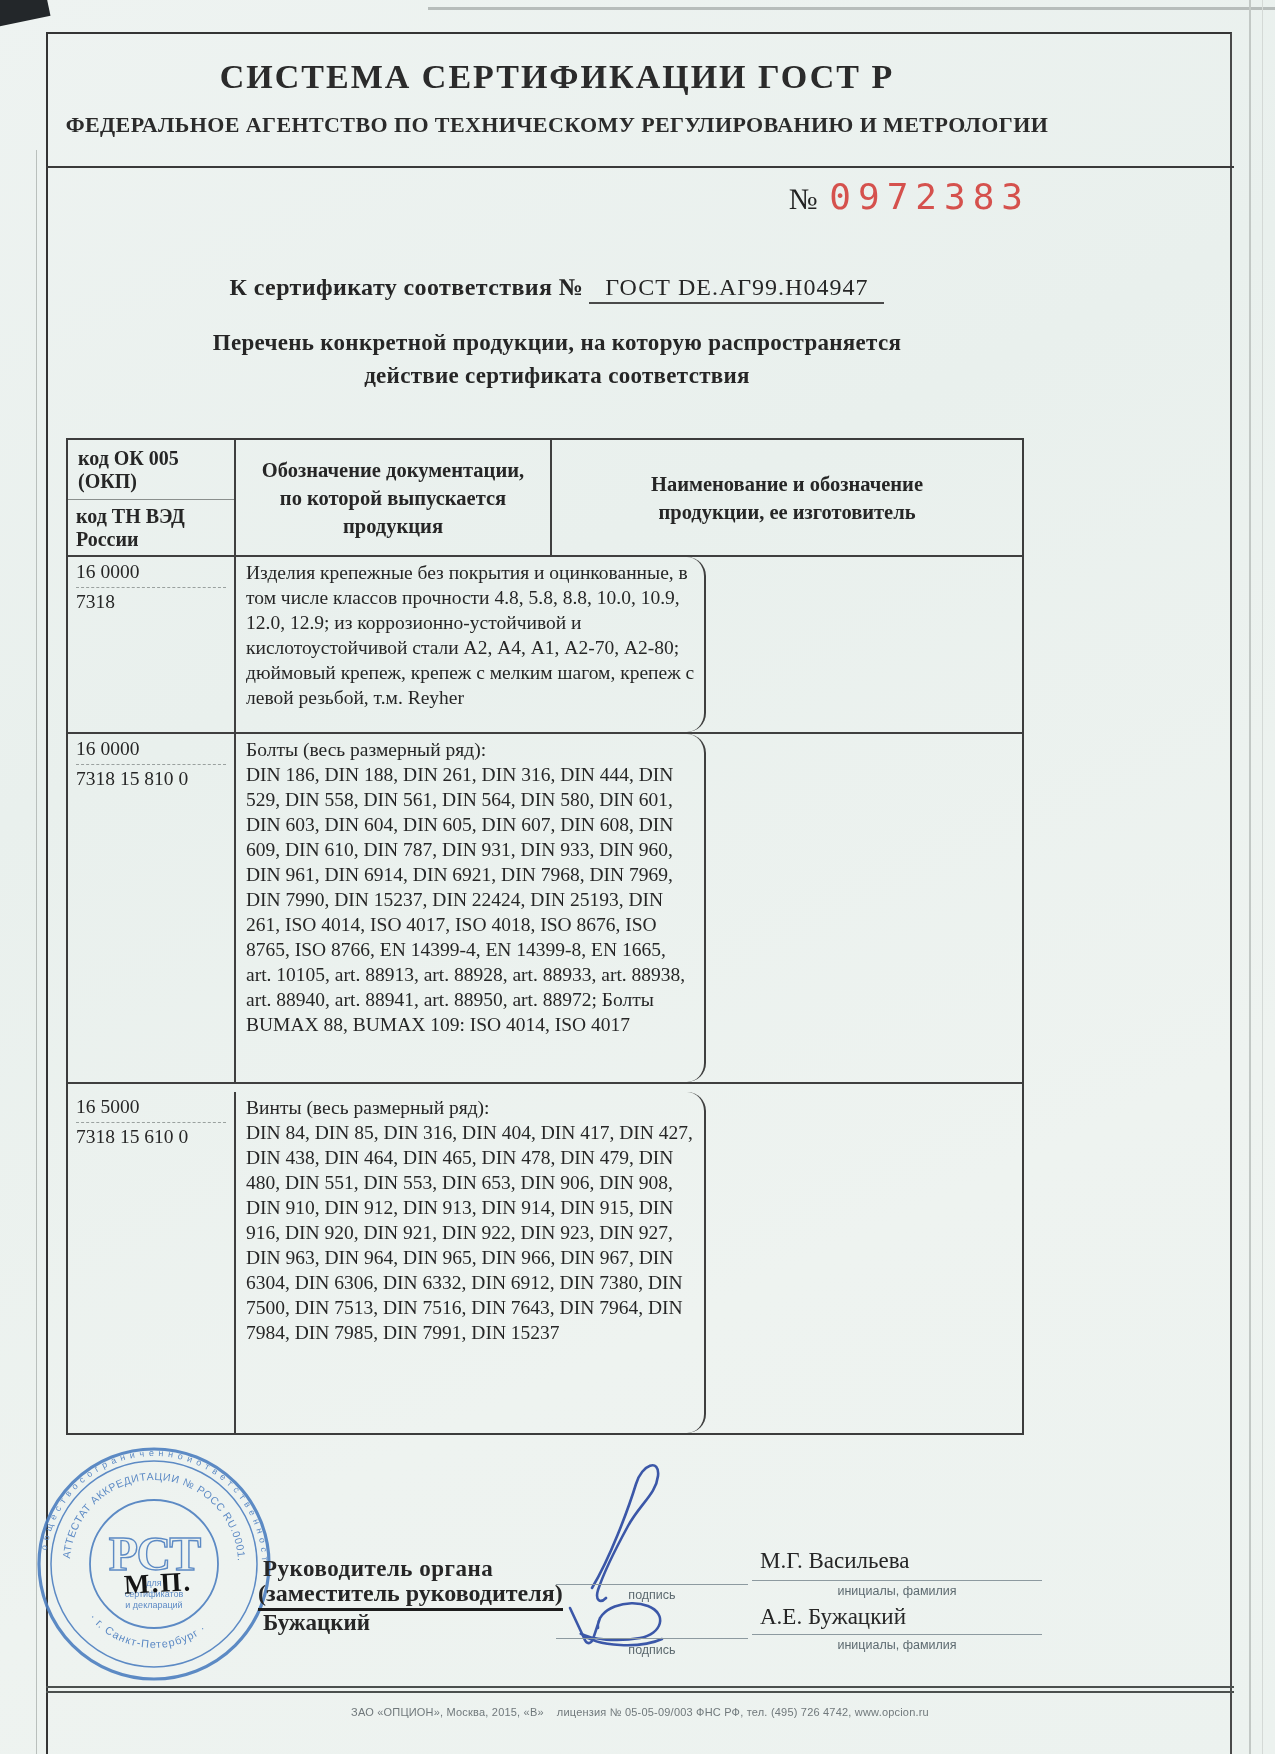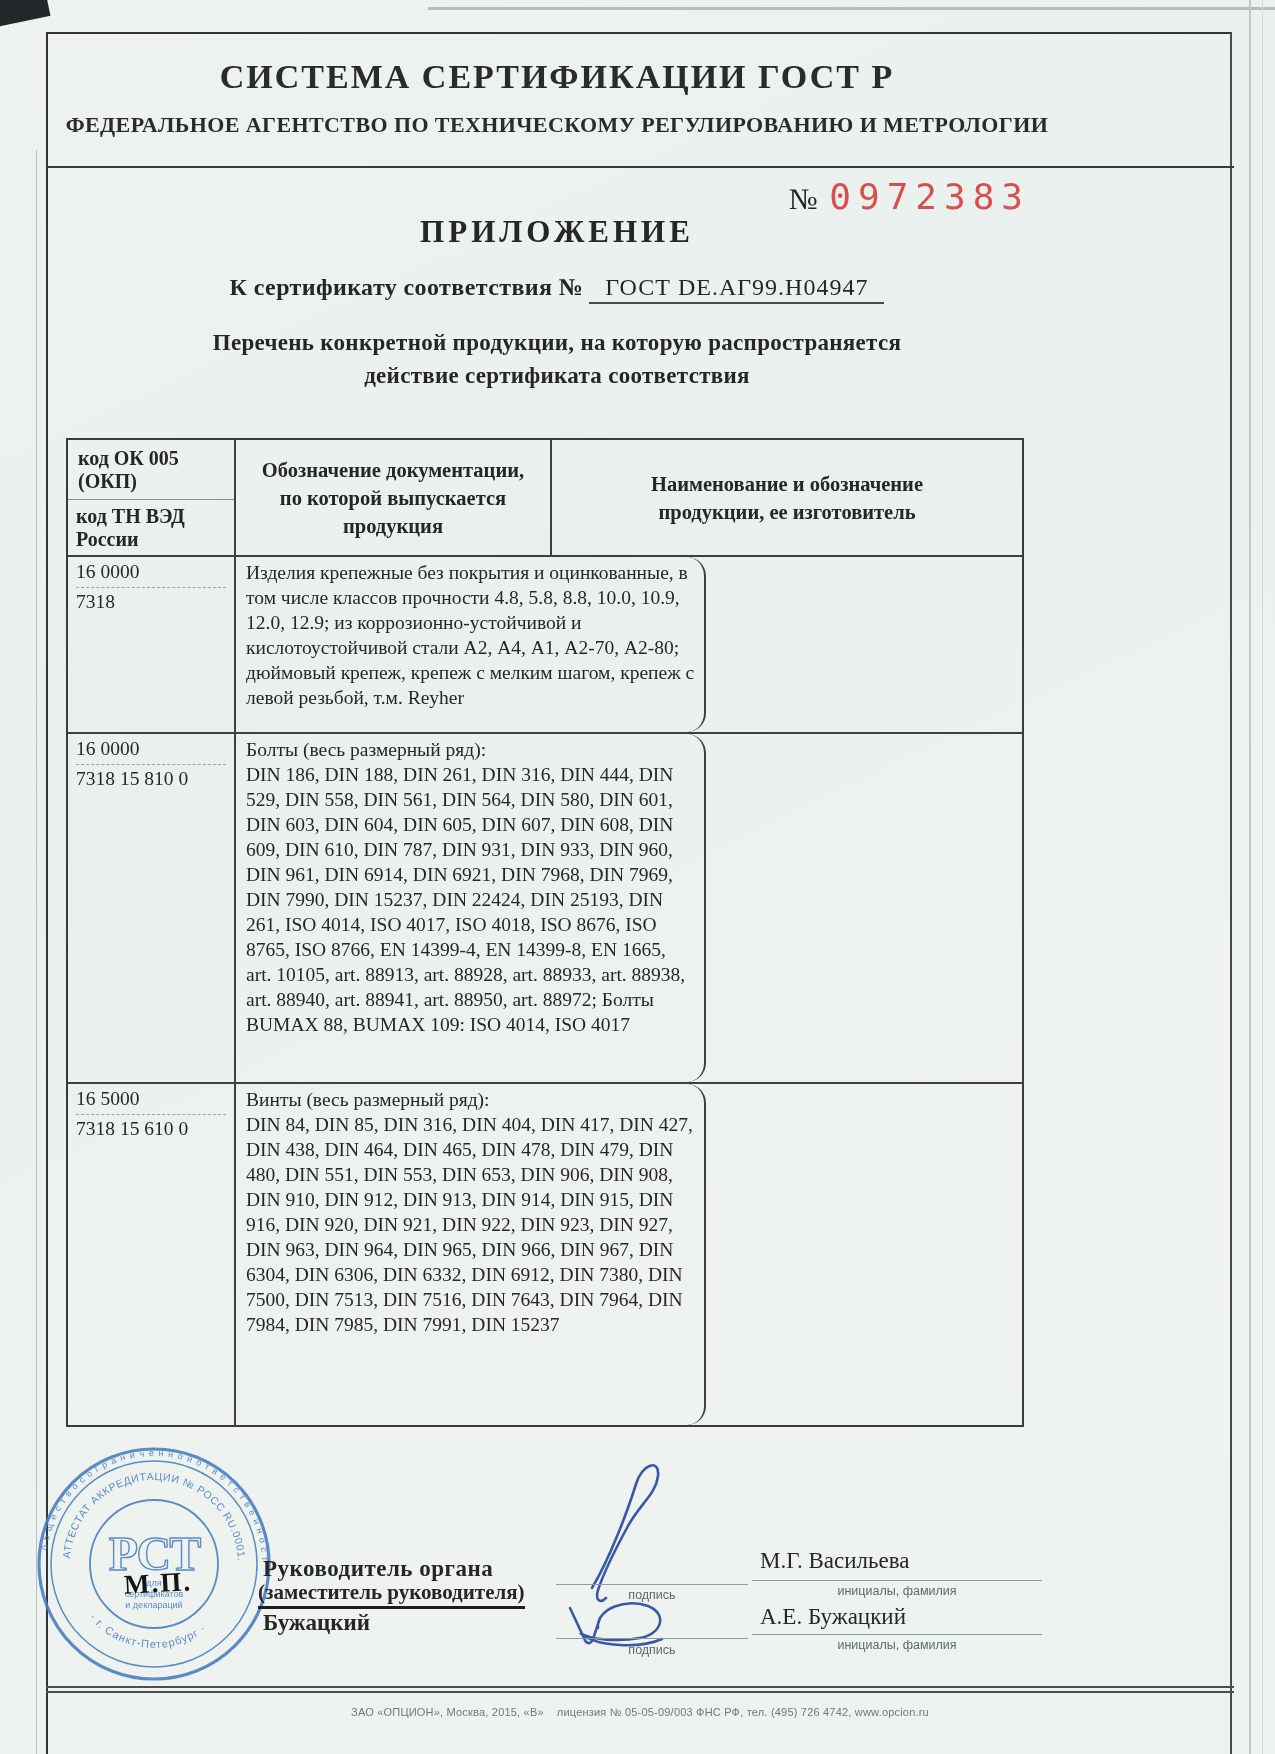--- a/index.html
+++ b/index.html
@@ -45,33 +45,33 @@
   .trow { display:flex; border-bottom:2px solid #3f3f3f; }
   .trow:last-child { border-bottom:none; }
   .cell { border-right:2px solid #3f3f3f; }
   .cell:last-child { border-right:none; }
   .cc1 { width:168px; flex:none; }
   .cc2 { width:470px; flex:none; }
   .cc3 { flex:1; }
   .r-header { height:117px; }
   .r1 { height:177px; }
   .r2 { height:350px; }
-  .r3 { height:341px; }
+  .r3 { height:341px;margin-top:8px; }
   .hc1 { display:flex; flex-direction:column; font-size:20px; font-weight:bold; }
   .hc1 .t { height:60px; border-bottom:1.5px solid #8a8f8d; display:flex; align-items:center; padding-left:10px; }
   .hc1 .b { flex:1; display:flex; align-items:center; padding-left:8px; }
   .hcmid { display:flex; align-items:center; justify-content:center; text-align:center;
     font-weight:bold; font-size:20.5px; line-height:28px; white-space:pre-line; }
   .dc1 { padding:3px 8px 0 8px; font-size:19.5px; line-height:24px; }
   .okp { display:block; border-bottom:1.6px dashed #9aa19f; padding-bottom:3px; margin-bottom:2px; }
   .dc2 { padding:3px 8px 4px 10px; font-size:19.5px; line-height:25px; white-space:pre-line;border-radius:19px; }
 
   
   .role1a { position:absolute; left:263px; top:1556px; font-size:23px; font-weight:bold; letter-spacing:0.5px; }
-  .role1b { position:absolute; left:258px; top:1580px; font-size:21px; font-weight:bold;
+  .role1b { position:absolute; left:258px; top:1580px; font-size:24px; font-weight:bold;
     border-bottom:3px solid #1d1d1d; padding-bottom:1px;text-align:center; }
   .role2  { position:absolute; left:263px; top:1610px; font-size:23px; font-weight:bold; }
   .sig-line1 { position:absolute; left:556px; top:1584px; width:192px; border-top:1.5px solid #8d9aa0; }
   .sig-cap1  { position:absolute; left:556px; top:1588px; width:192px; text-align:center;
     font-size:12.5px; color:#5d6a70; font-family:"Liberation Sans", sans-serif; }
   .sig-line2 { position:absolute; left:556px; top:1638px; width:192px; border-top:1.5px solid #8d9aa0; }
   .sig-cap2  { position:absolute; left:556px; top:1643px; width:192px; text-align:center;
     font-size:12.5px; color:#5d6a70; font-family:"Liberation Sans", sans-serif; }
   .name1 { position:absolute; left:760px; top:1548px; font-size:23px; }
   .name1-line { position:absolute; left:752px; top:1580px; width:290px; border-top:1.5px solid #8d9aa0; }
@@ -106,21 +106,20 @@
   <div class="header-rule"></div>
 
   <div class="title1">СИСТЕМА СЕРТИФИКАЦИИ ГОСТ Р</div>
   <div class="title2">ФЕДЕРАЛЬНОЕ АГЕНТСТВО ПО ТЕХНИЧЕСКОМУ РЕГУЛИРОВАНИЮ И МЕТРОЛОГИИ</div>
 
   <div class="number-line">
     <span class="num-sign">№</span>
     <span class="num-digits">0972383</span>
   </div>
 
-  <div class="appendix">ПРИЛОЖЕНИЕ</div>
 
   <div class="certline">
     <span class="lbl">К сертификату соответствия №</span>
     <span class="num">ГОСТ DE.АГ99.H04947</span>
   </div>
 
   <div class="subtitle">Перечень конкретной продукции,  на которую распространяется
 действие сертификата соответствия</div>
 
   <div class="tbl">

